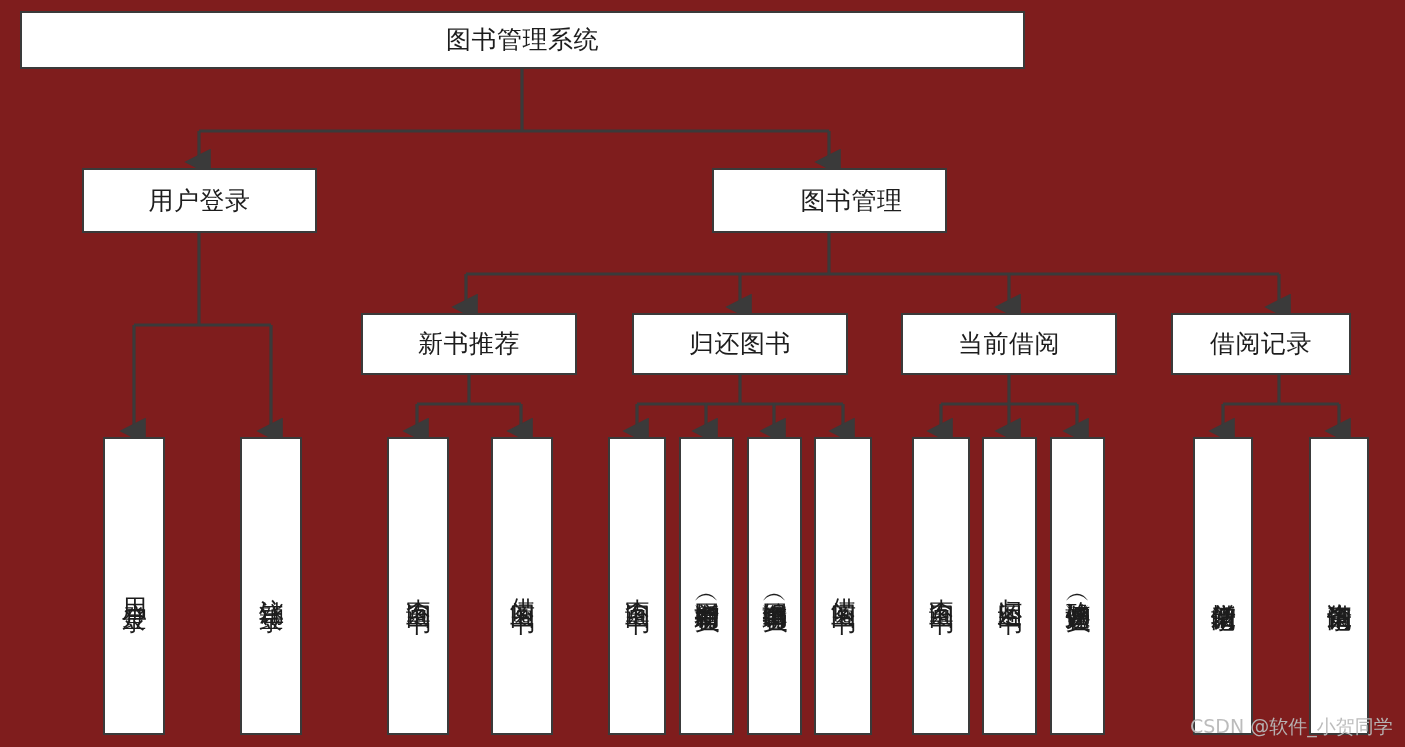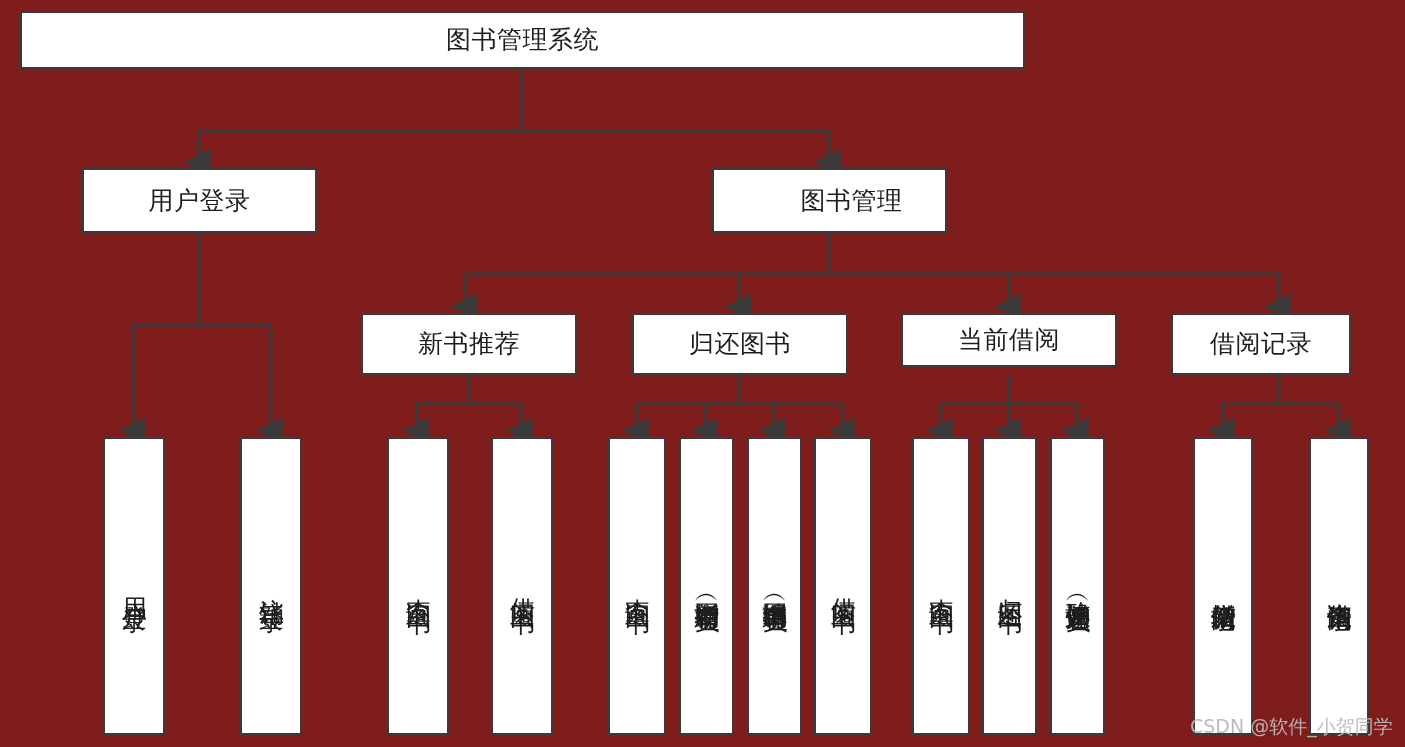--- a/index.html
+++ b/index.html
@@ -133,21 +133,21 @@
   </div>
 
   <div class="node horizontal" style="left:361px; top:313px; width:216px; height:62px;">
     <span class="node-label">新书推荐</span>
   </div>
 
   <div class="node horizontal" style="left:632px; top:313px; width:216px; height:62px;">
     <span class="node-label">归还图书</span>
   </div>
 
-  <div class="node horizontal" style="left:901px; top:313px; width:216px; height:54px;">
+  <div class="node horizontal" style="left:901px; top:313px; width:216px; height:62px;">
     <span class="node-label">当前借阅</span>
   </div>
 
   <div class="node horizontal" style="left:1171px; top:313px; width:180px; height:62px;">
     <span class="node-label">借阅记录</span>
   </div>
 
   <div class="node vertical" style="left:103px; top:437px; width:62px; height:298px;">
     <span class="node-label">用户登录</span>
   </div>

